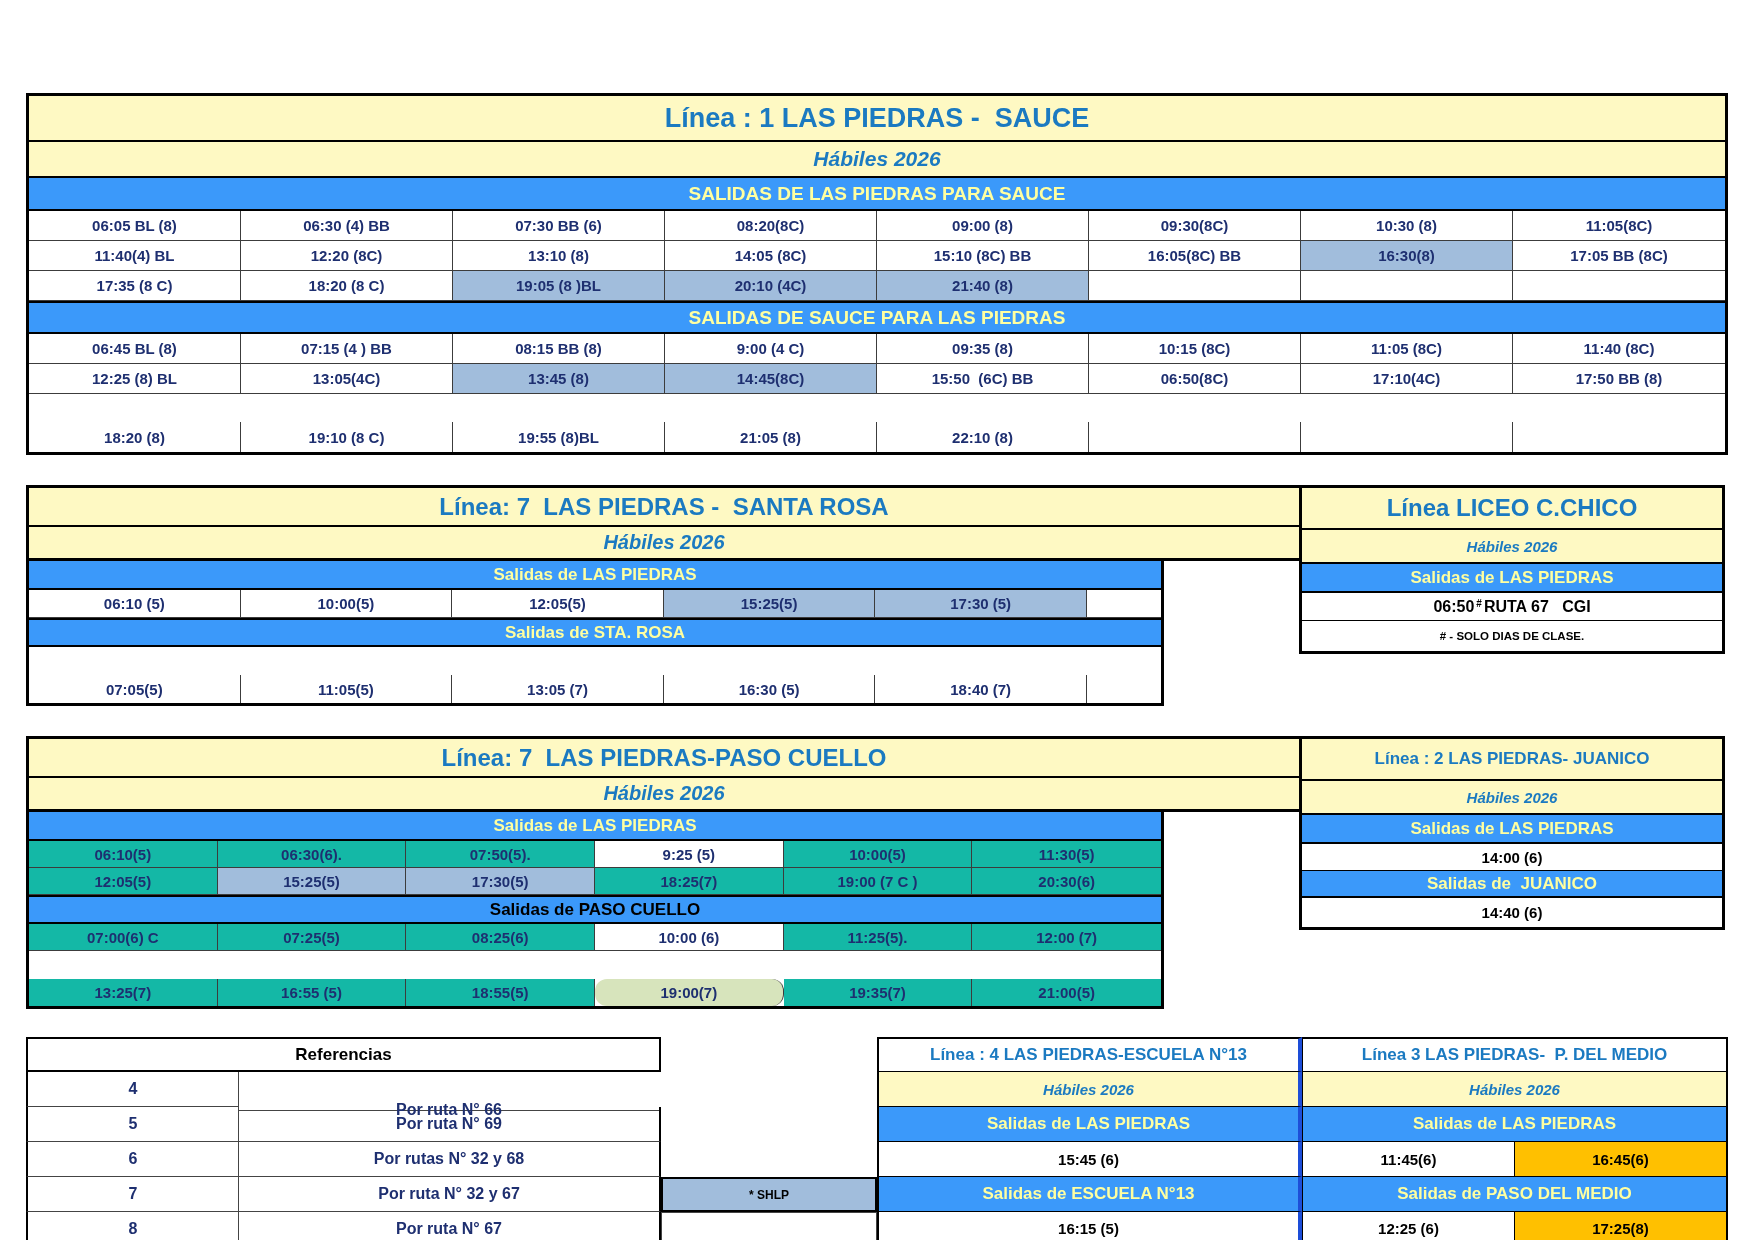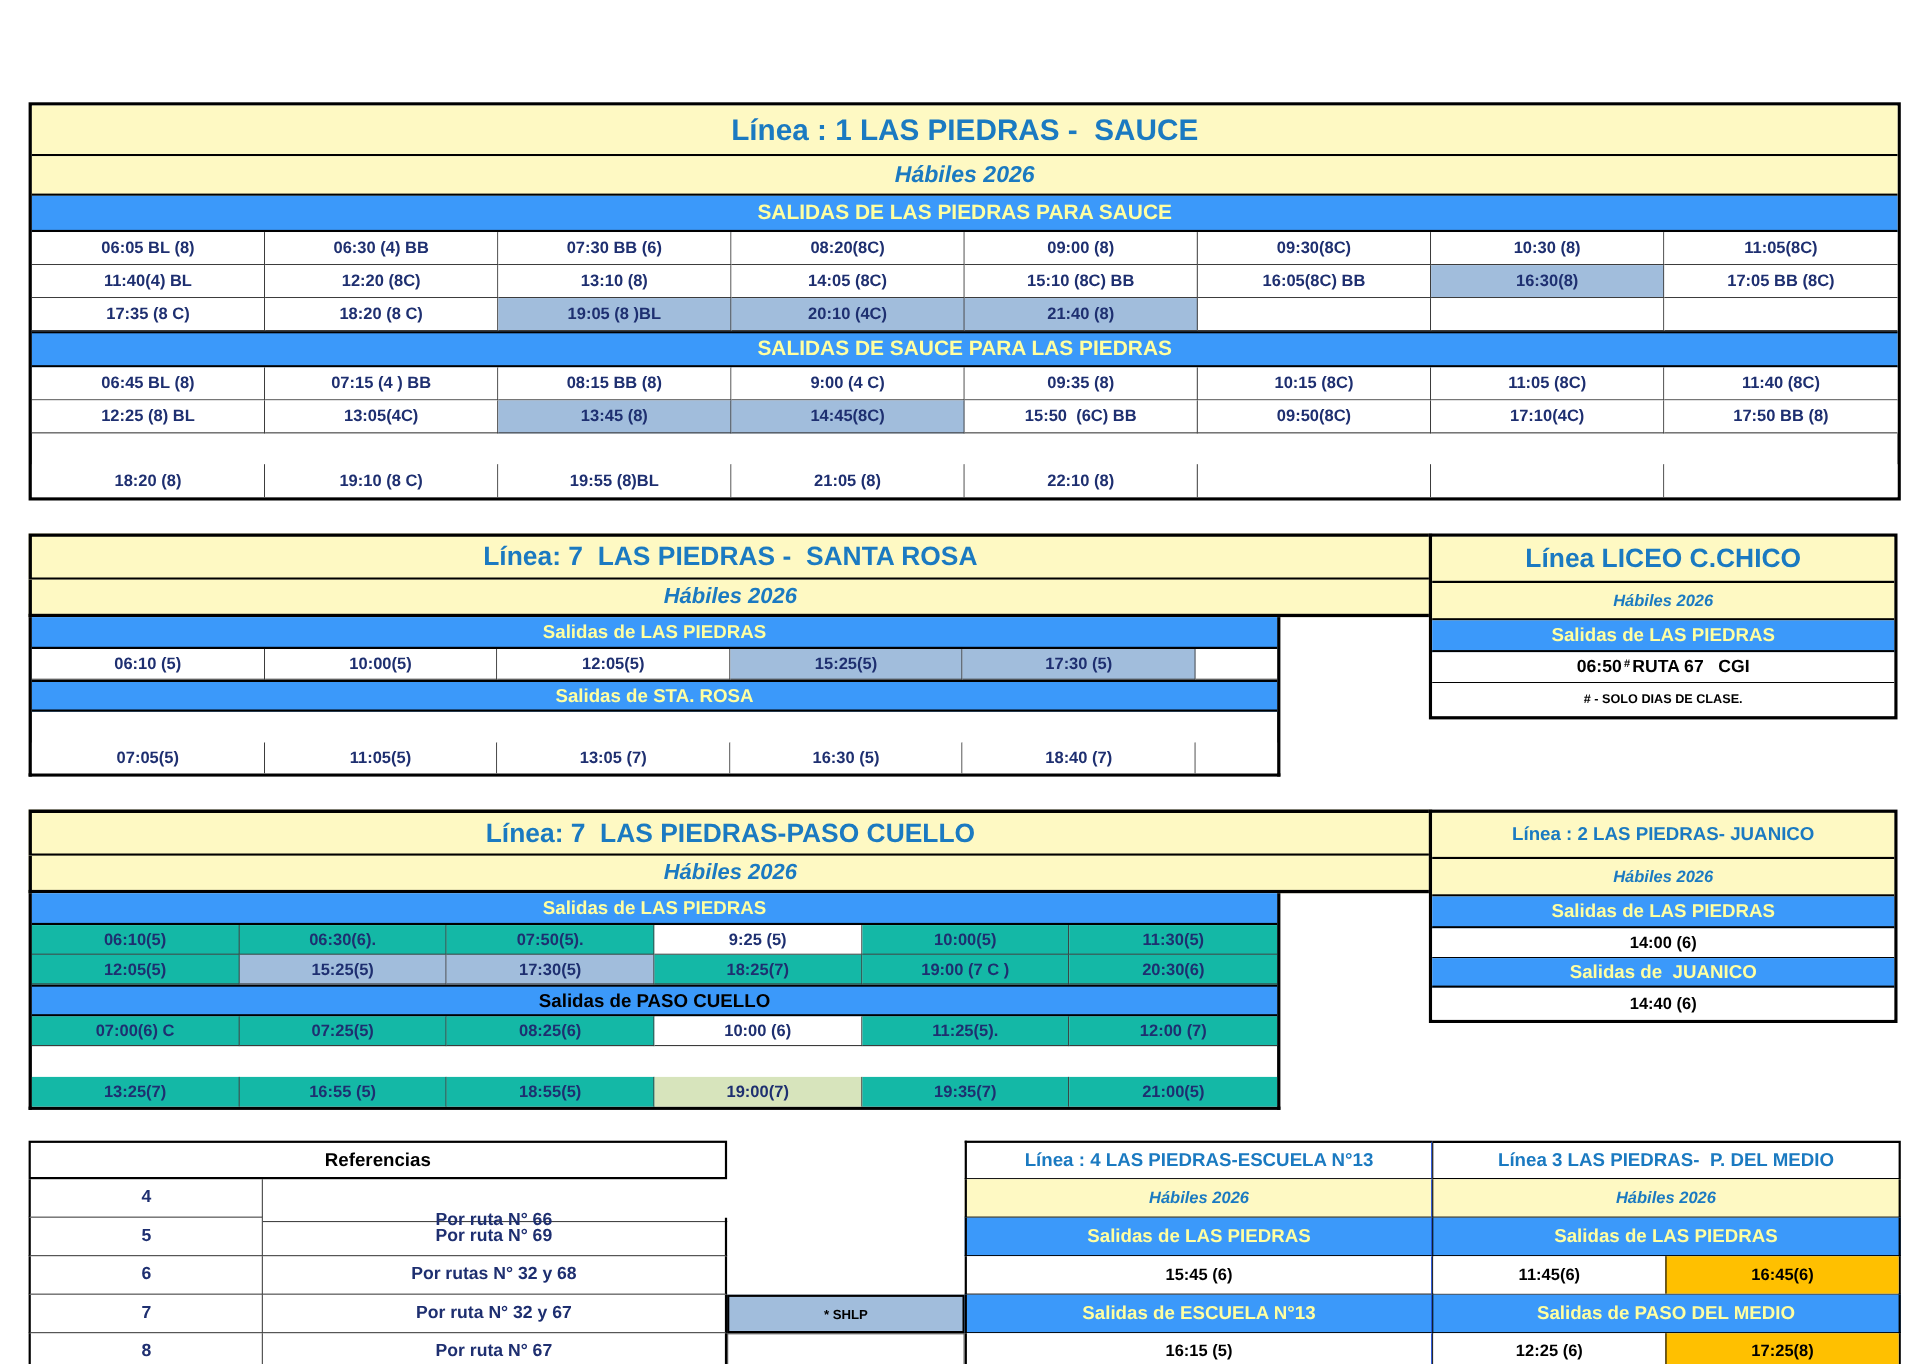--- a/index.html
+++ b/index.html
@@ -47,38 +47,38 @@
   .side-hdr{height:29px;font-size:17px;border-bottom:2px solid #000;}
   .side-cell{height:28px;font-size:16px;color:#000;background:#fff;border-bottom:1px solid #000;}
   .side-note{height:30px;font-size:11.5px;color:#000;background:#fff;}
   .sup{font-size:10px;vertical-align:super;line-height:1;margin:0 2px 6px 2px;}
 
   
   .row6{display:grid;grid-template-columns:repeat(6,1fr);}
   .row6 .tc{height:27px;background:#14b8a6;}
   .row6 .tc:last-child{border-right:none;}
   .cw{background:#fff !important;}
-  .cg{background:#d7e4bc !important;}
+  .cg{background:#d7e4bc !important;border-radius:12px;}
   .cs{background:#a1bddc !important;}
   .hdr-navy{color:#000000;}
   .side-cell27{height:27px;font-size:15px;color:#000;background:#fff;border-bottom:1px solid #000;}
   .side-hdrJ{height:27px;font-size:17px;border-bottom:2px solid #000;}
   .side-cell29{height:29px;font-size:15px;color:#000;background:#fff;}
 
   
   .sec4{display:grid;grid-template-columns:213px 422px 216px 425px 426px;grid-auto-rows:35px;}
   .c{display:flex;align-items:center;justify-content:center;white-space:pre;box-sizing:border-box;}
   .ref-h{grid-area:1/1/2/3;border:2px solid #000;font-size:17px;color:#000;}
   .ref-n{border-left:2px solid #000;border-right:1px solid #444;border-bottom:1px solid #444;
          font-size:16px;color:#1e2f70;}
   .ref-d{border-right:2px solid #000;border-bottom:1px solid #444;font-size:16px;color:#1e2f70;}
   .ref-last{border-bottom:2px solid #000;}
   .shlp{grid-area:5/3/6/4;background:#a1bddc;border:2px solid #000;font-size:12px;color:#000;}
   .gapcell{grid-area:6/3/7/4;border:1px solid #444;border-bottom:2px solid #000;background:#fff;}
-  .bl4{border-left:2px solid #000;border-right:1px solid #1d4ed8;}
+  .bl4{border-left:2px solid #000;border-right:4px solid #1d4ed8;}
   .bl3{border-left:1px solid #000;border-right:2px solid #000;}
   .bt2{border-top:2px solid #000;}
   .bb1{border-bottom:1px solid #000;}
   .bb2{border-bottom:2px solid #000;}
   .bt-title{font-size:17px;background:#fff;}
   .bt-hab{font-size:15px;}
   .bt-hdr{font-size:17px;}
   .bt-time{font-size:15px;color:#000;background:#fff;}
   .split{display:flex;width:100%;height:100%;align-items:stretch;}
   .split>div{flex:1;display:flex;align-items:center;justify-content:center;white-space:pre;
@@ -138,21 +138,21 @@
       <div class="tc">10:15 (8C)</div>
       <div class="tc">11:05 (8C)</div>
       <div class="tc">11:40 (8C)</div>
     </div>
     <div class="row8">
       <div class="tc">12:25 (8) BL</div>
       <div class="tc">13:05(4C)</div>
       <div class="tc hl">13:45 (8)</div>
       <div class="tc hl">14:45(8C)</div>
       <div class="tc">15:50  (6C) BB</div>
-      <div class="tc">09:50(8C)</div>
+      <div class="tc">06:50(8C)</div>
       <div class="tc">17:10(4C)</div>
       <div class="tc">17:50 BB (8)</div>
     </div>
     <div class="row8 row-last">
       <div class="tc">18:20 (8)</div>
       <div class="tc">19:10 (8 C)</div>
       <div class="tc">19:55 (8)BL</div>
       <div class="tc">21:05 (8)</div>
       <div class="tc">22:10 (8)</div>
       <div class="tc"></div>

